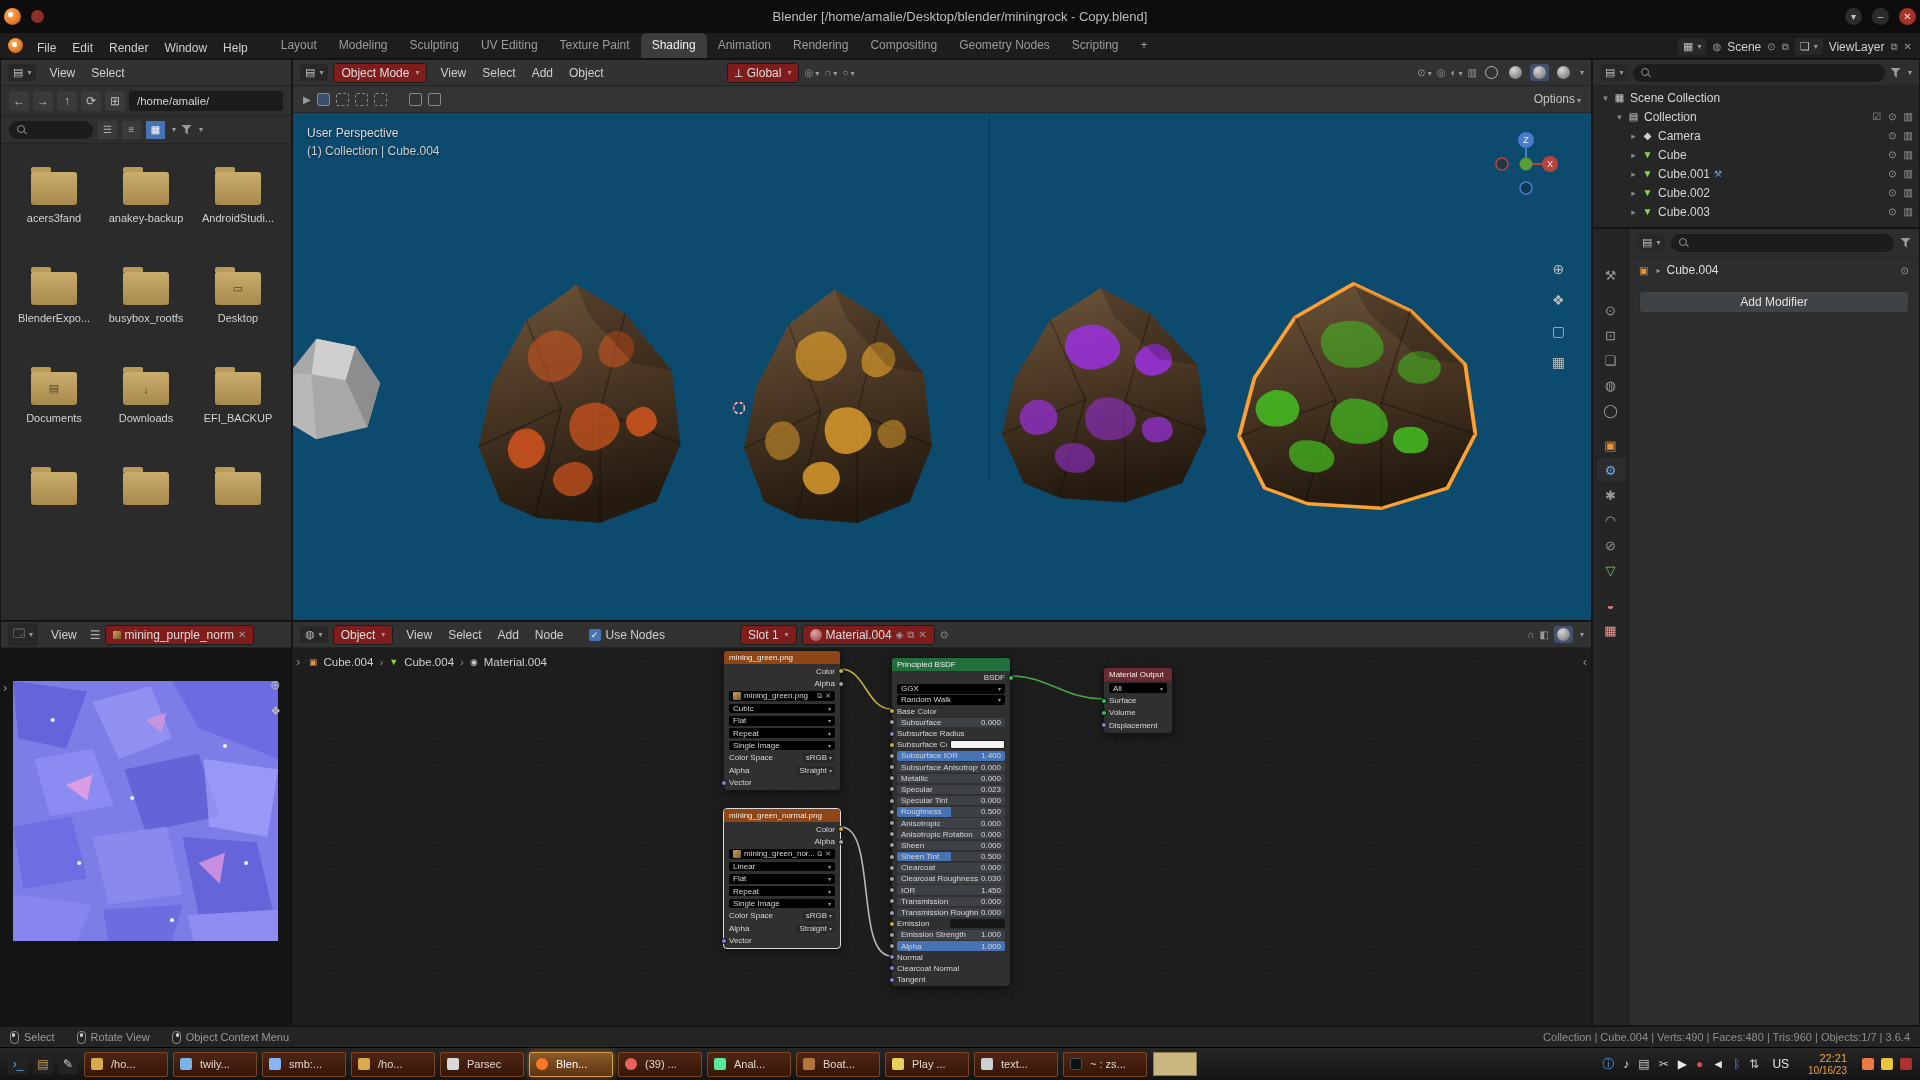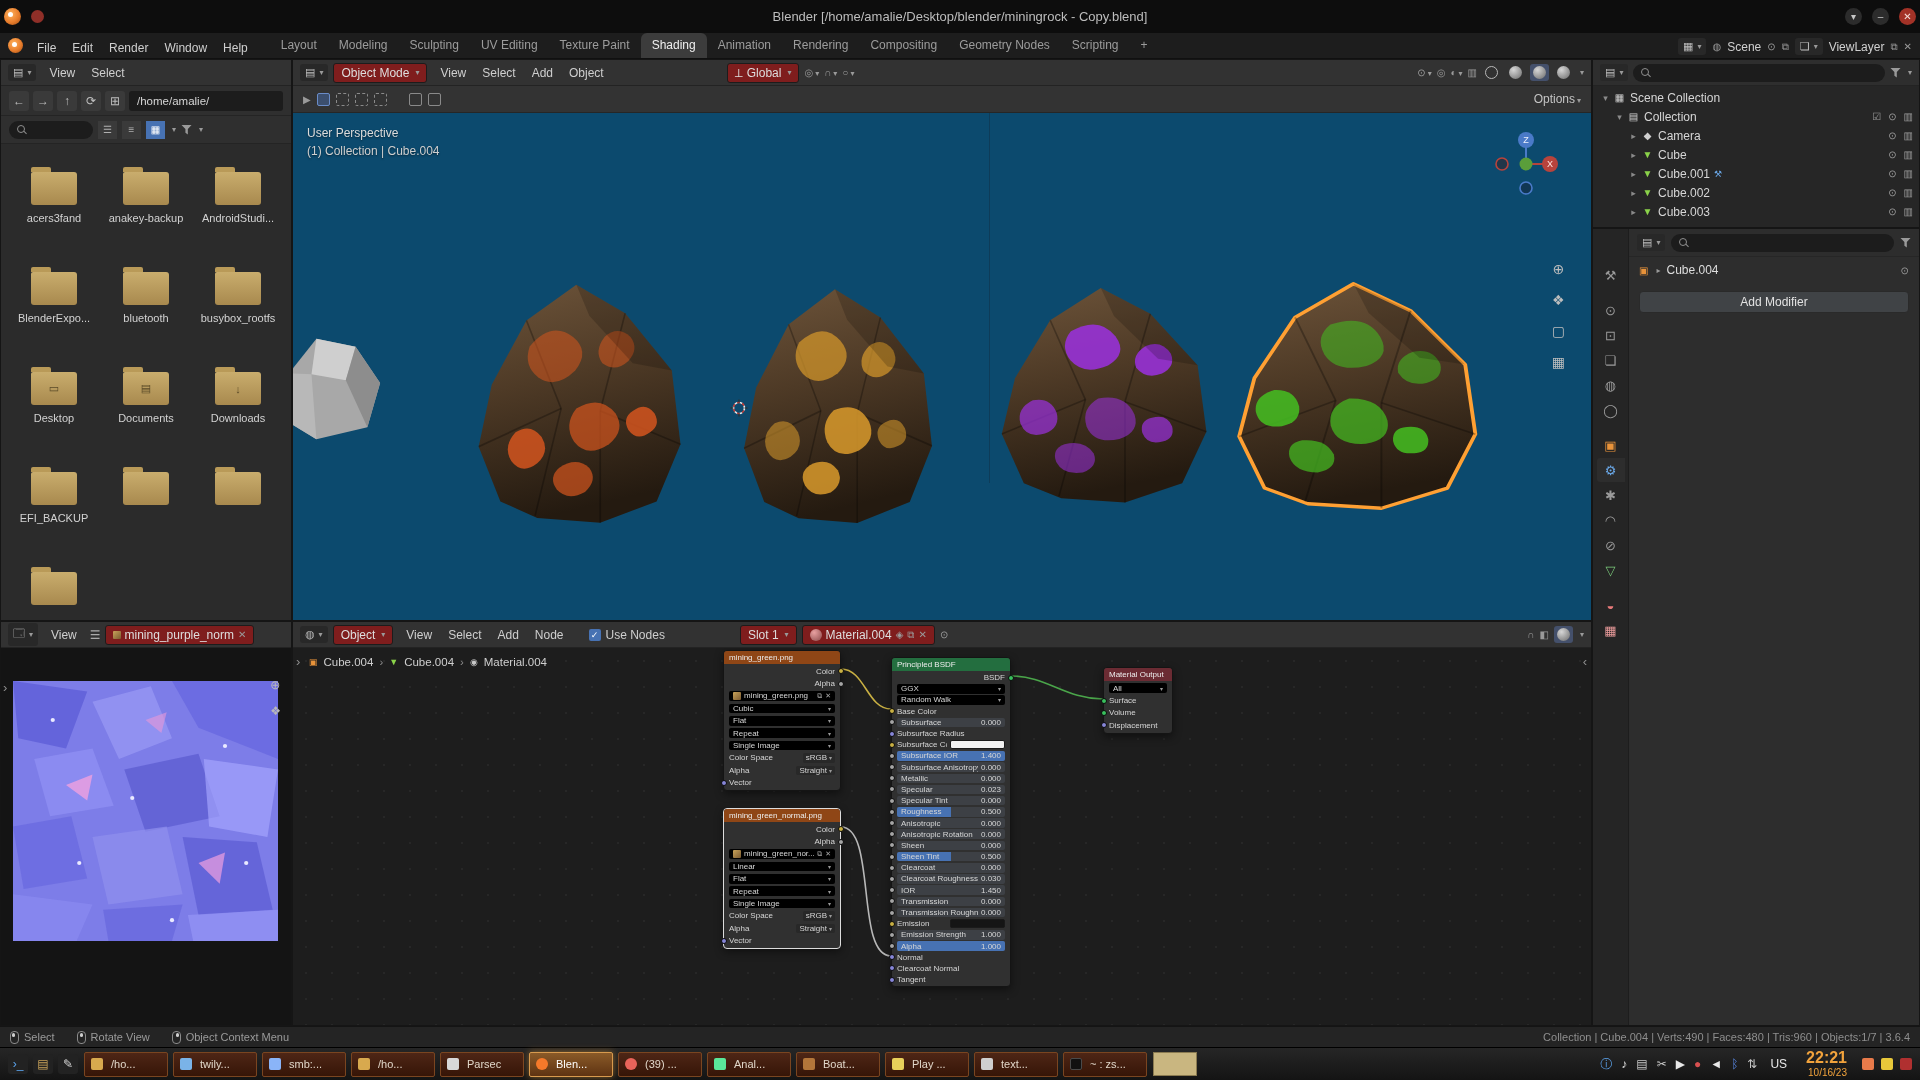--- a/index.html
+++ b/index.html
@@ -154,21 +154,21 @@
 .tb-applabel{white-space:nowrap;overflow:hidden}
 .ic-folder{background:#d8a94e}.ic-chat{background:#7ab3e8}.ic-network-folder{background:#8ab4f8}
 .ic-parsec{background:#d8d8d8}.ic-blender{background:#f5792a;border-radius:50%}.ic-browser{background:#e8645a;border-radius:50%}
 .ic-chart{background:#5ae89a}.ic-game{background:#b3763a}.ic-media{background:#e8d05a}
 .ic-text{background:#cfcfcf}.ic-terminal{background:#111;border:1px solid #4a4a4a}
 .winpreview{width:44px;height:24px;background:#c9b680;border:1px solid #8a7a50;flex:none}
 .tray{margin-left:auto;display:flex;align-items:center;gap:9px}
 .trayic{font-size:12px;line-height:1}
 .kbd{color:#e8e8e8;font-size:12px;margin:0 4px}
 .clock{display:flex;flex-direction:column;align-items:flex-end;color:#f2a33c;line-height:1.15;margin:0 6px}
-.clock .t{font-size:16px;font-weight:bold}
+.clock .t{font-size:11px;font-weight:normal}
 .clock .d{font-size:10px}
 .rightic{width:12px;height:12px;border-radius:2px;flex:none}
 </style>
 </head>
 <body>
 
 <div id="titlebar">
   <span class="blogo"></span>
   <span class="tb-dot"></span>
   <div class="t-title">Blender [/home/amalie/Desktop/blender/miningrock - Copy.blend]</div>
@@ -251,24 +251,20 @@
         <div class="ficon"></div>
         <div class="flabel">anakey-backup</div>
       </div>
       <div class="ftile">
         <div class="ficon"></div>
         <div class="flabel">AndroidStudi...</div>
       </div>
       <div class="ftile">
         <div class="ficon"></div>
         <div class="flabel">BlenderExpo...</div>
-      </div>
-      <div class="ftile">
-        <div class="ficon"></div>
-        <div class="flabel">bluetooth</div>
       </div>
       <div class="ftile">
         <div class="ficon"></div>
         <div class="flabel">busybox_rootfs</div>
       </div>
       <div class="ftile">
         <div class="ficon">
           <span class="fov">▭</span>
         </div>
         <div class="flabel">Desktop</div>

